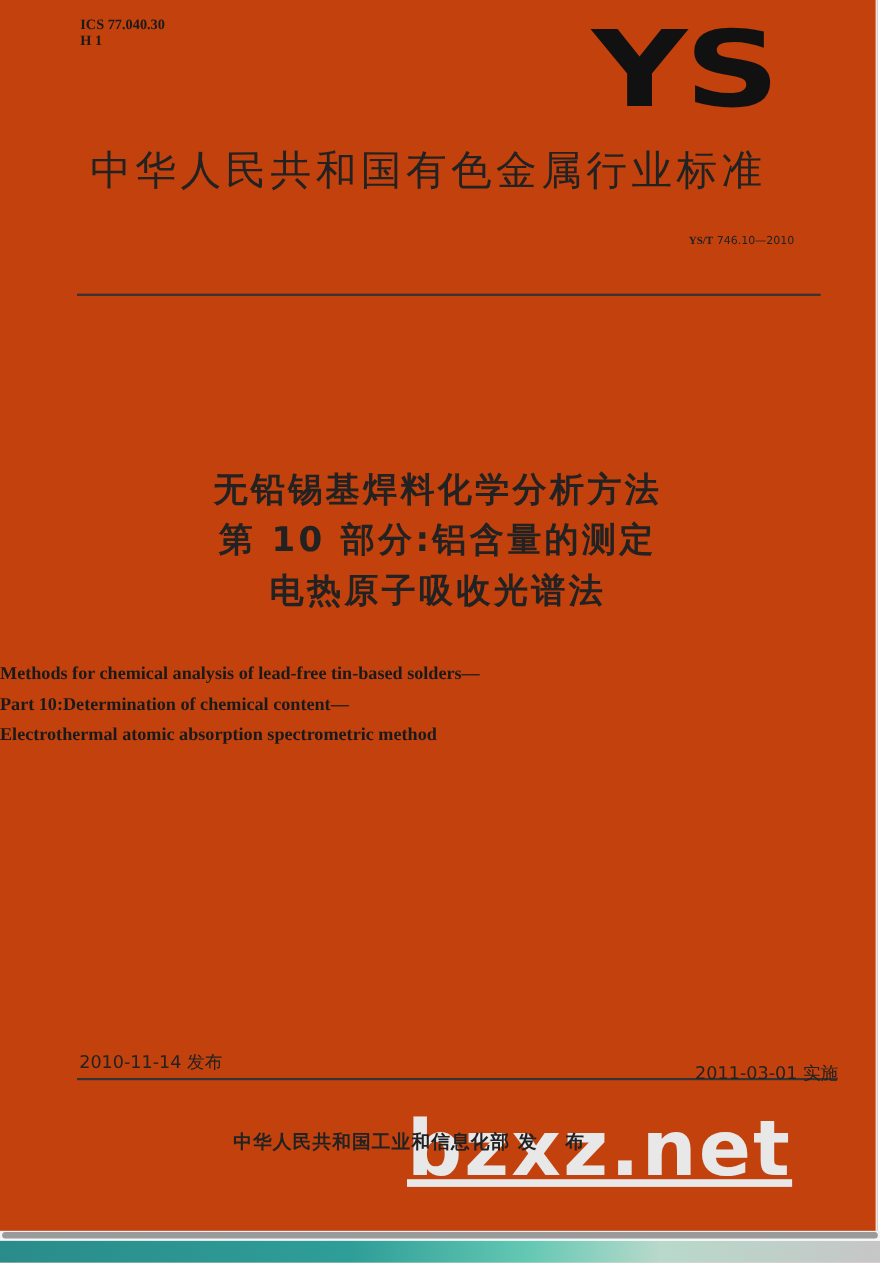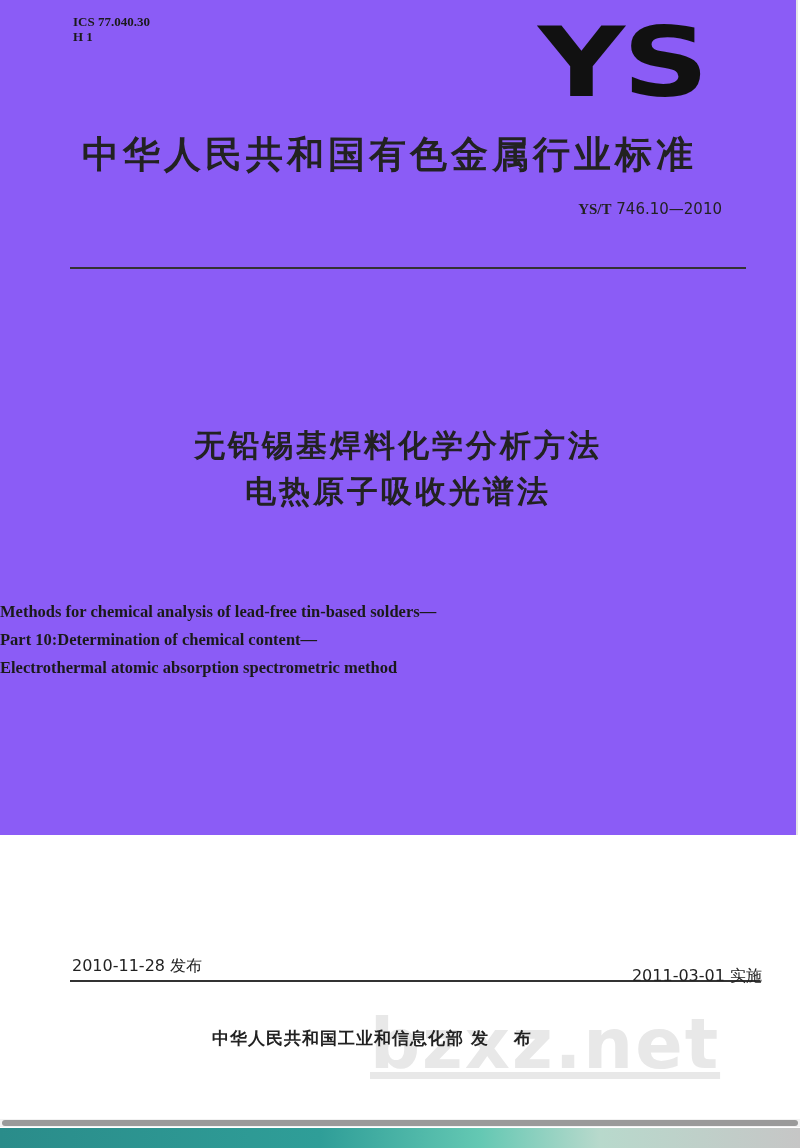--- a/index.html
+++ b/index.html
@@ -1,22 +1,22 @@
 <!DOCTYPE html>
 <html><head>
   <meta charset="utf-8">
   <style>
     html, body { margin:0; padding:0; }
     body { width:800px; height:1148px; position:relative; overflow:hidden; background:#ffffff; font-family:"DejaVu Sans", sans-serif; color:#1a1a1a; }
-    .page { position:absolute; left:0; top:0; width:796px; height:835px; background:#8b5cf6; border-right:2px solid #e6e6e6; }
+    .page { position:absolute; left:0; top:0; width:796px; height:1119px; background:#c2410c; border-right:2px solid #e6e6e6; }
     .ics { position:absolute; left:73px; top:14px; font-family:"Liberation Serif", serif; font-size:13px; line-height:15px; font-weight:bold; }
     .ics span { display:block; }
     .logo { position:absolute; left:538px; top:18px; font-family:"DejaVu Sans", sans-serif; font-weight:900; font-size:96px; line-height:90px; letter-spacing:-2px; transform:scaleX(1.25); transform-origin:left top; color:#111; }
-    .header-title { position:absolute; left:82px; top:130px; font-size:37px; font-weight:bold; letter-spacing:4px; color:#222; white-space:nowrap;text-align:center; }
-    .std-no { position:absolute; right:74px; top:200px; font-size:15px; color:#222; }
+    .header-title { position:absolute; left:82px; top:130px; font-size:37px; font-weight:normal; letter-spacing:4px; color:#222; white-space:nowrap;text-align:center; }
+    .std-no { position:absolute; right:74px; top:214px; font-size:10px; color:#222; }
     .std-no b { font-family:"Liberation Serif", serif; font-weight:bold; }
     .rule-top { position:absolute; left:70px; top:267px; width:676px; height:2px; background:#333; }
     .cn-title { position:absolute; left:0; width:796px; top:422px; text-align:center; font-size:31px; font-weight:bold; line-height:46px; color:#222; letter-spacing:3px; }
     .en-title { position:absolute; left:0; width:796px; top:598px; text-align:left; font-family:"Liberation Serif", serif; font-weight:bold; font-size:16.5px; line-height:28px; color:#1a1a1a; }
     .dates { position:absolute; left:72px; top:956px; width:690px; font-size:16px; color:#222; }
     .dates .pub { position:absolute; left:0; top:0; }
     .dates .impl { position:absolute; right:0; top:10px; }
     .rule-bottom { position:absolute; left:70px; top:980px; width:690px; height:2px; background:#333; }
     .issuer { position:absolute; left:212px; top:1027px; font-size:17px; font-weight:bold; letter-spacing:1px; color:#222; white-space:nowrap; }
     .issuer .action { letter-spacing:10px; }
@@ -41,33 +41,34 @@
 
   <div class="std-no">
     <b>YS/T</b>
     <span>746.10—2010</span>
   </div>
 
   <div class="rule-top"></div>
 
   <div class="cn-title">
     <div>无铅锡基焊料化学分析方法</div>
+    <div>第 10 部分:铝含量的测定</div>
     <div>电热原子吸收光谱法</div>
   </div>
 
   <div class="en-title">
     <div>Methods for chemical analysis of lead-free tin-based solders—</div>
     <div>Part 10:Determination of chemical content—</div>
     <div>Electrothermal atomic absorption spectrometric method</div>
   </div>
 
   <div class="watermark">bzxz.net</div>
 
   <div class="dates">
-    <span class="pub">2010-11-28 发布</span>
+    <span class="pub">2010-11-14 发布</span>
     <span class="impl">2011-03-01 实施</span>
   </div>
 
   <div class="rule-bottom"></div>
 
   <div class="issuer">
     <span>中华人民共和国工业和信息化部</span>
     <span class="action">发 布</span>
   </div>
 </div>

